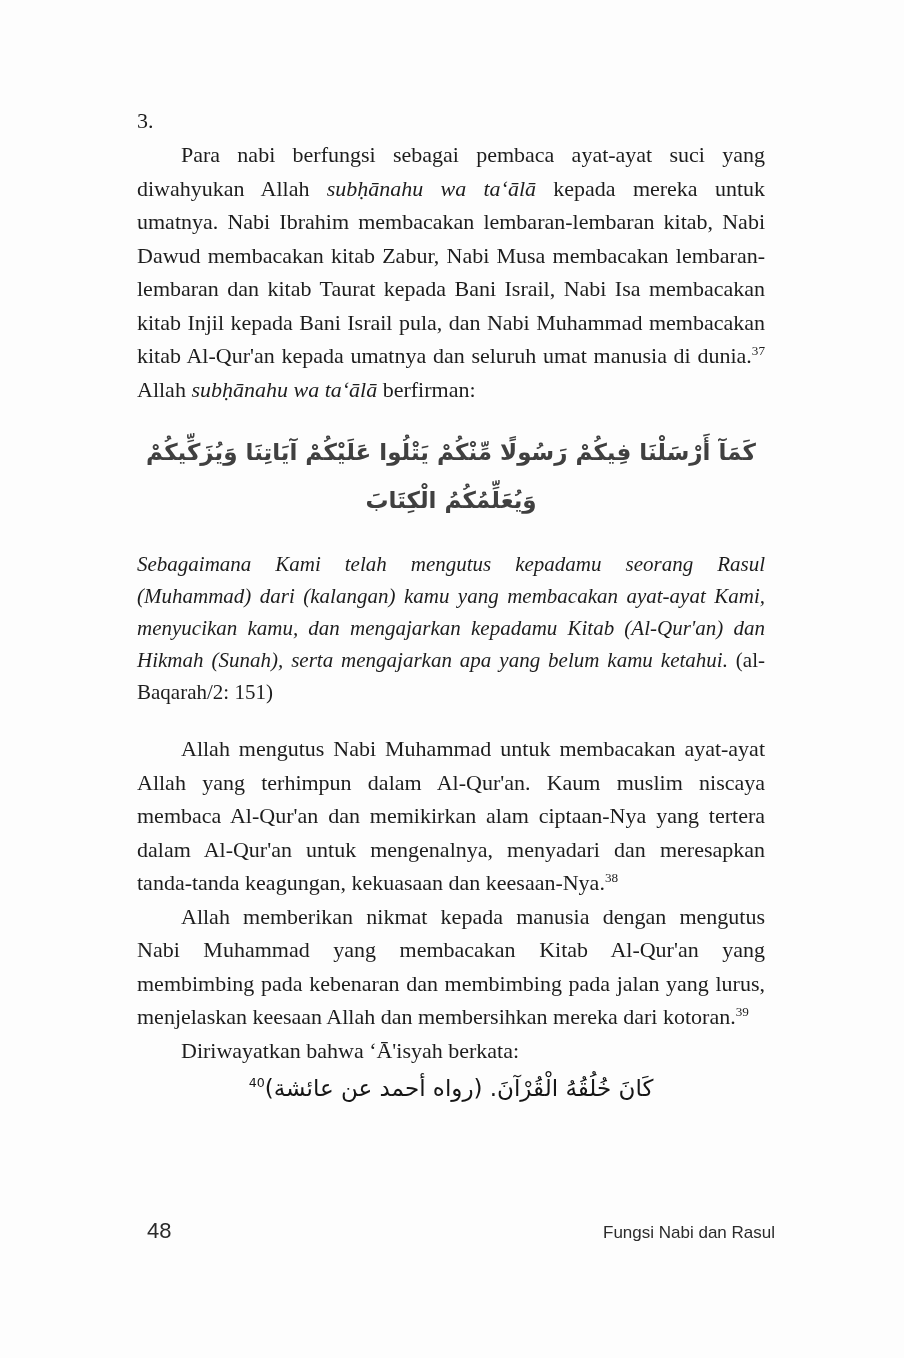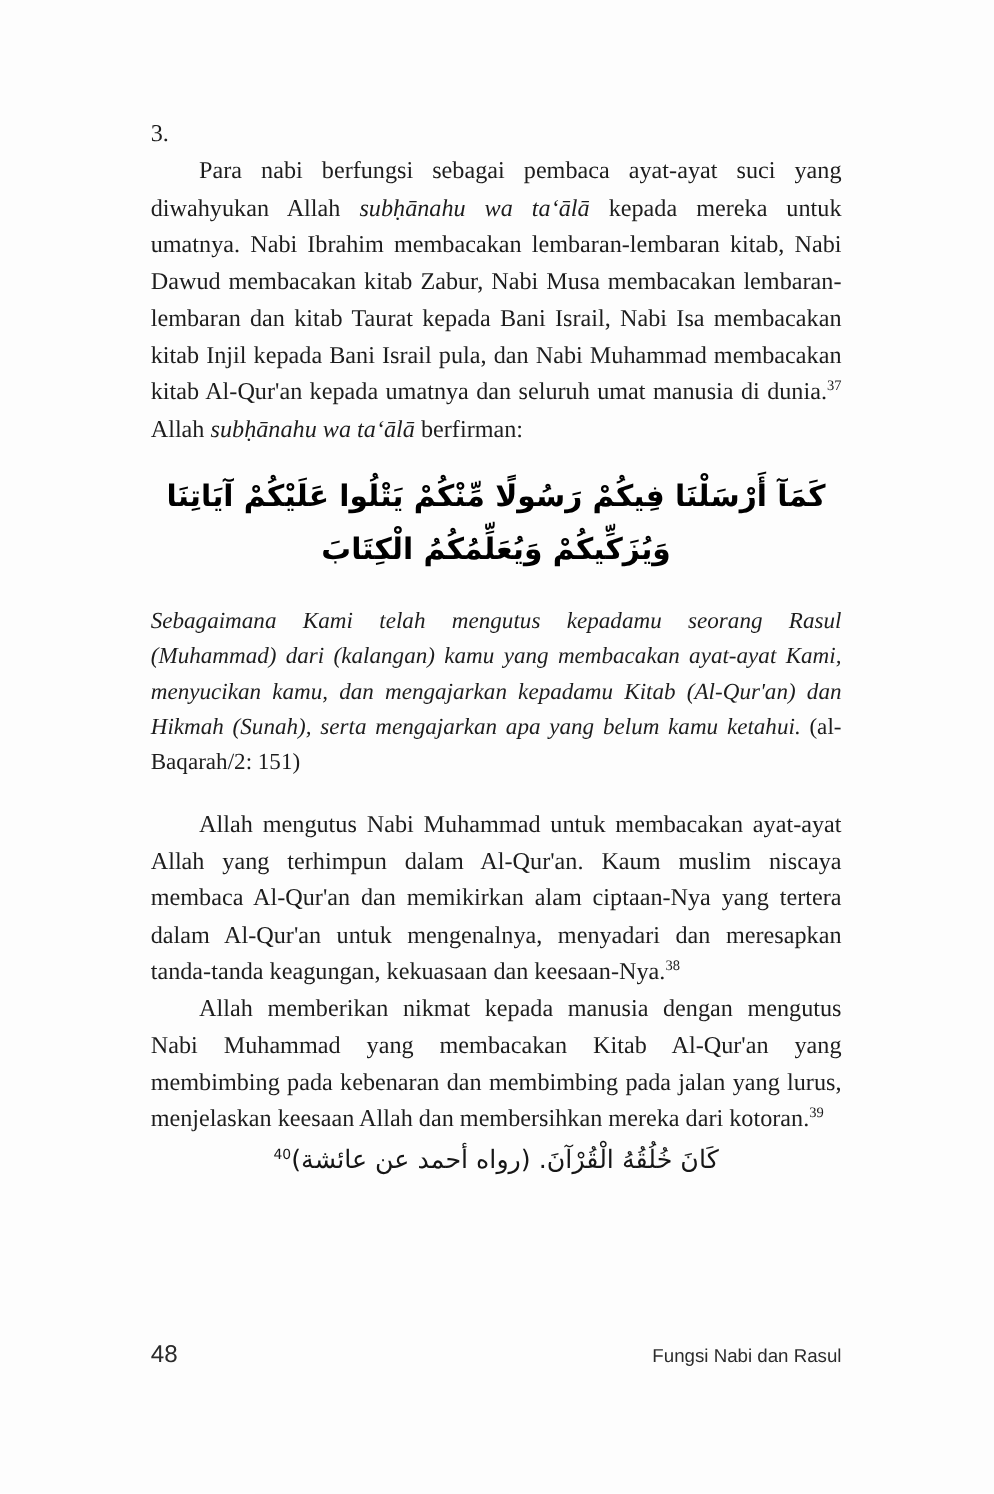--- a/index.html
+++ b/index.html
@@ -34,44 +34,44 @@
   sup {
     font-size: 0.6em;
     line-height: 0;
     vertical-align: super;
   }
   .arabic-verse {
     direction: rtl;
     text-align: center;
     font-family: "DejaVu Sans", sans-serif;
     font-weight: bold;
-    font-size: 27px;
+    font-size: 23px;
     line-height: 48px;
     margin: 22px 0 24px 0;
-    color: #000000;
+    color: #404040;
   }
   .translation {
     font-size: 21px;
     line-height: 32px;
     text-align: justify;
     margin: 0 0 24px 0;
   }
   .translation span { font-style: normal; }
   .hadith {
     direction: rtl;
     text-align: center;
     font-family: "DejaVu Sans", sans-serif;
     font-size: 23px;
     line-height: 42px;
     color: #161616;
   }
   .hadith sup { font-size: 0.55em; }
   .page-footer {
     position: absolute;
-    left: 137px;
+    left: 147px;
     width: 628px;
     top: 1218px;
     display: flex;
     justify-content: space-between;
     align-items: baseline;
     font-family: "Liberation Sans", sans-serif;
     color: #2b2b2b;
   }
   .page-footer .pagenum { font-size: 22px; }
   .page-footer .booktitle { font-size: 17px; }
@@ -90,20 +90,21 @@
     <p class="body"><span>Para nabi berfungsi sebagai pembaca ayat-ayat suci yang diwahyukan Allah </span><i>subḥānahu wa ta‘ālā</i><span> kepada mereka untuk umatnya. Nabi Ibrahim membacakan lembaran-lembaran kitab, Nabi Dawud membacakan kitab Zabur, Nabi Musa membacakan lembaran-lembaran dan kitab Taurat kepada Bani Israil, Nabi Isa membacakan kitab Injil kepada Bani Israil pula, dan Nabi Muhammad membacakan kitab Al-Qur'an kepada umatnya dan seluruh umat manusia di dunia.</span><sup>37</sup><span> Allah </span><i>subḥānahu wa ta‘ālā</i><span> berfirman:</span></p>
 
     <div class="arabic-verse">
       <div>كَمَآ أَرْسَلْنَا فِيكُمْ رَسُولًا مِّنْكُمْ يَتْلُوا عَلَيْكُمْ آيَاتِنَا وَيُزَكِّيكُمْ وَيُعَلِّمُكُمُ الْكِتَابَ</div>
     </div>
 
     <div class="translation"><i>Sebagaimana Kami telah mengutus kepadamu seorang Rasul (Muhammad) dari (kalangan) kamu yang membacakan ayat-ayat Kami, menyucikan kamu, dan mengajarkan kepadamu Kitab (Al-Qur'an) dan Hikmah (Sunah), serta mengajarkan apa yang belum kamu ketahui.</i><span> (al-Baqarah/2: 151)</span></div>
 
     <p class="body"><span>Allah mengutus Nabi Muhammad untuk membacakan ayat-ayat Allah yang terhimpun dalam Al-Qur'an. Kaum muslim niscaya membaca Al-Qur'an dan memikirkan alam ciptaan-Nya yang tertera dalam Al-Qur'an untuk mengenalnya, menyadari dan meresapkan tanda-tanda keagungan, kekuasaan dan keesaan-Nya.</span><sup>38</sup></p>
     <p class="body"><span>Allah memberikan nikmat kepada manusia dengan mengutus Nabi Muhammad yang membacakan Kitab Al-Qur'an yang membimbing pada kebenaran dan membimbing pada jalan yang lurus, menjelaskan keesaan Allah dan membersihkan mereka dari kotoran.</span><sup>39</sup></p>
+    <p class="body"><span>Diriwayatkan bahwa ‘Ā'isyah berkata:</span></p>
 
     <div class="hadith"><span>كَانَ خُلُقُهُ الْقُرْآنَ. (رواه أحمد عن عائشة)</span><sup>40</sup></div>
 
   </div>
 
   <div class="page-footer">
     <span class="pagenum">48</span>
     <span class="booktitle">Fungsi Nabi dan Rasul</span>
   </div>
 </div>

